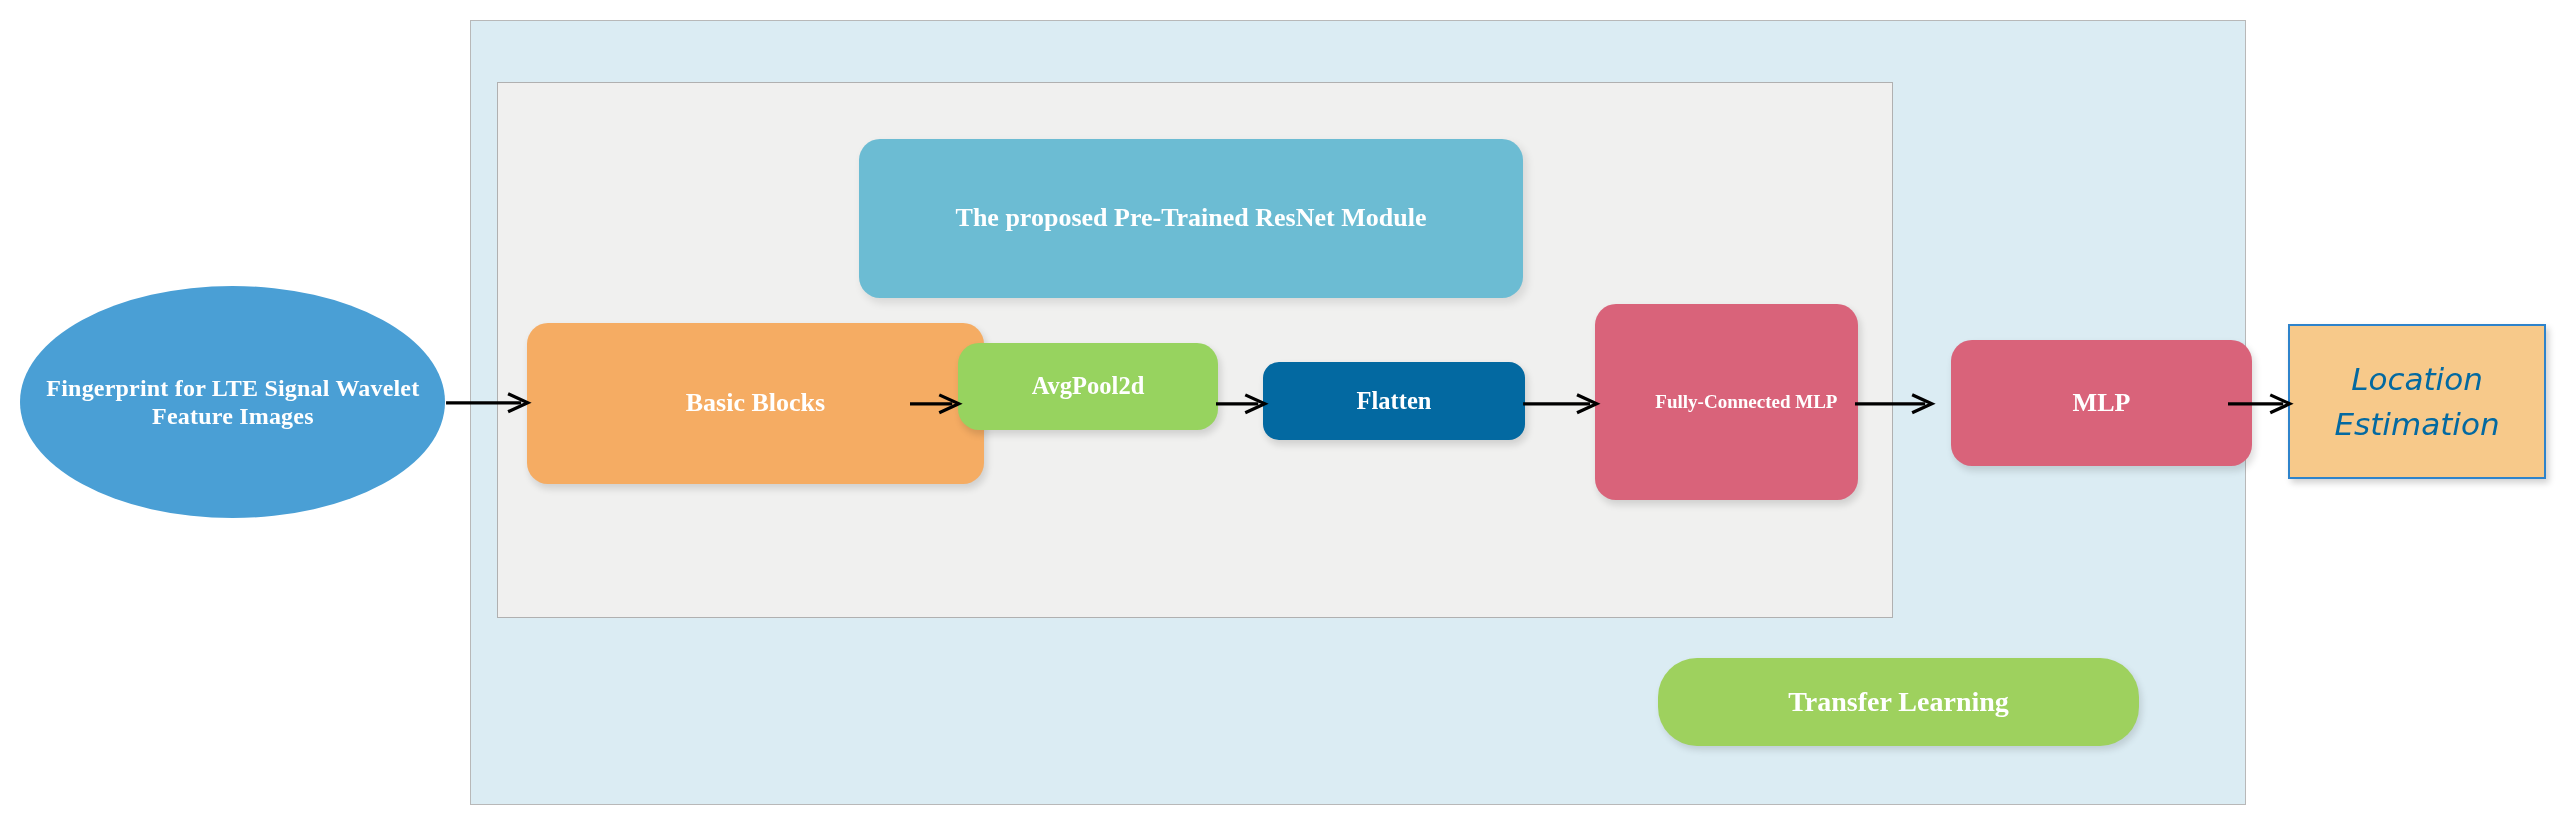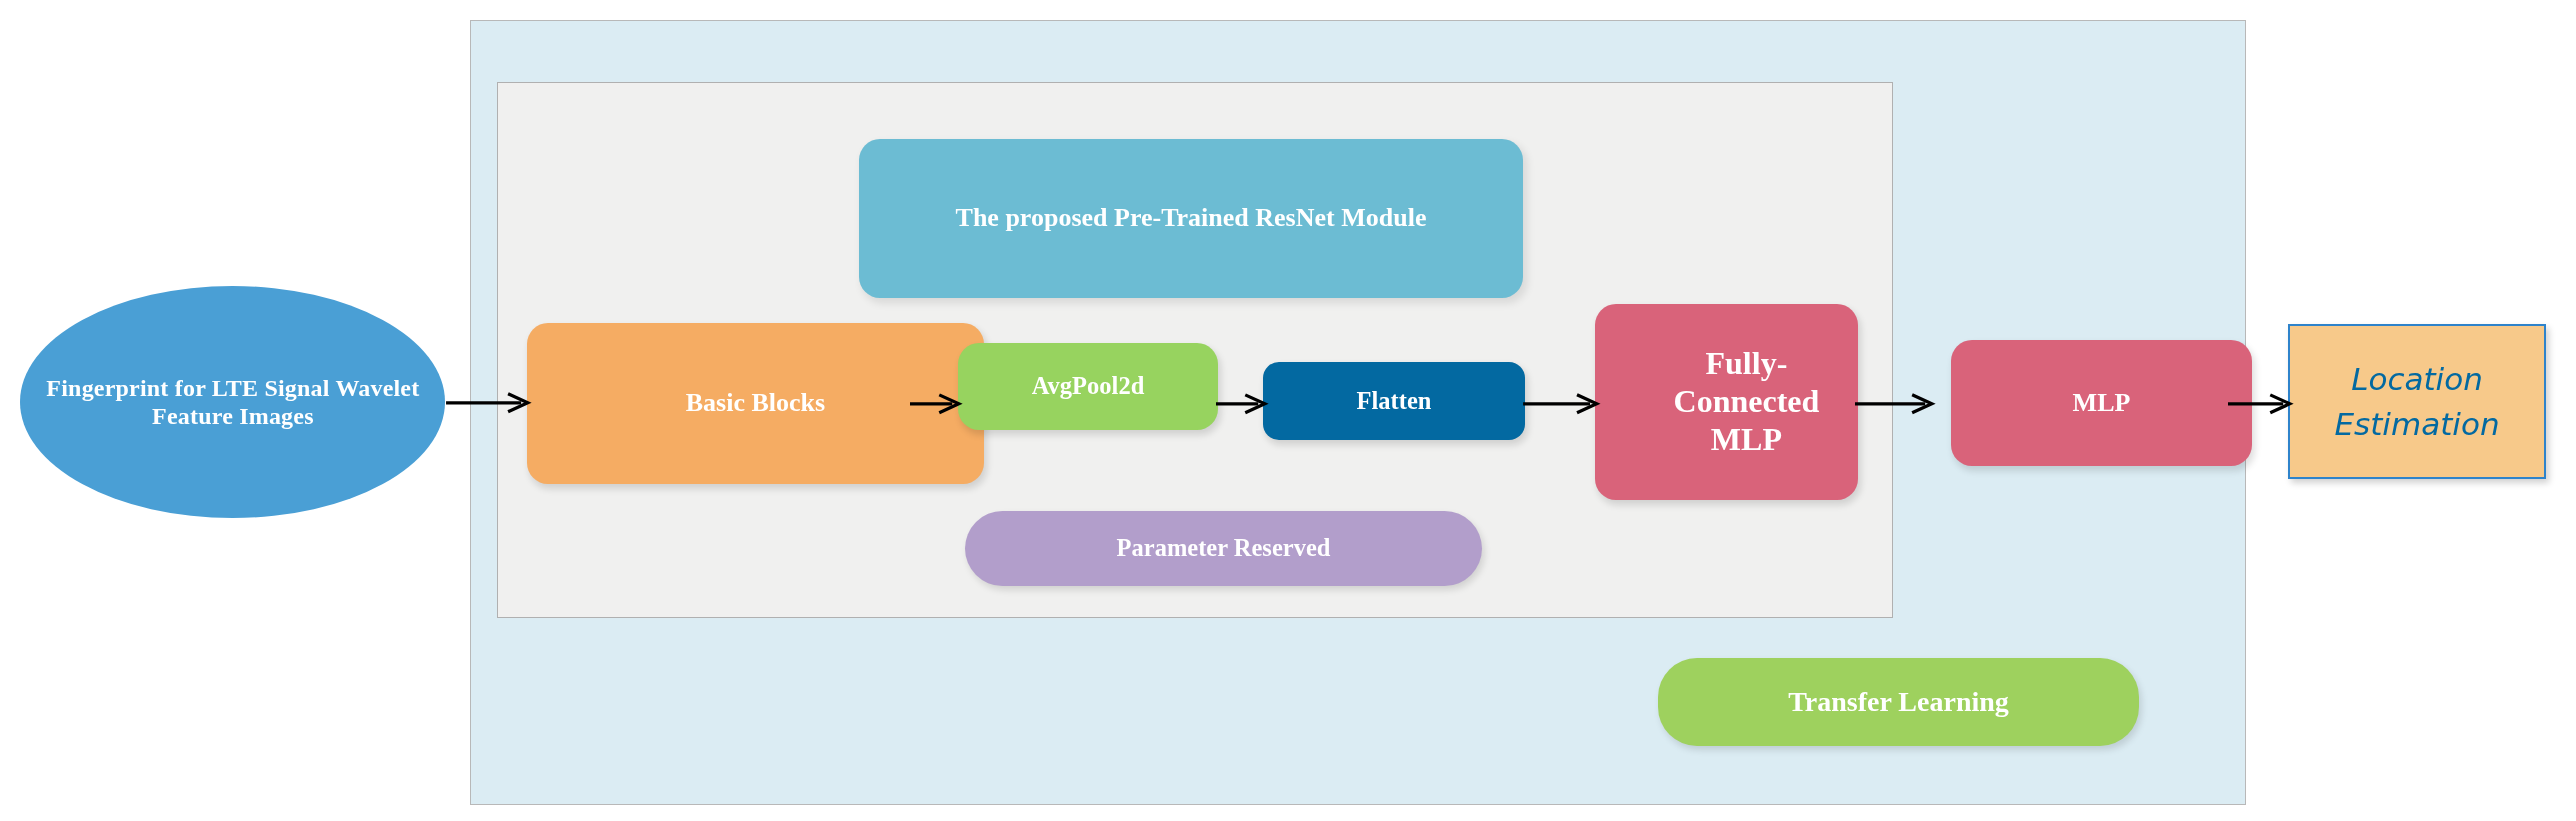--- a/index.html
+++ b/index.html
@@ -88,21 +88,21 @@
   }
   #node-flatten {
     left: 1263px; top: 362px; width: 262px; height: 78px;
     background: #0369a1;
     font-size: 24.5px;
     border-radius: 16px;
   }
   #node-fc-mlp {
     left: 1595px; top: 304px; width: 263px; height: 196px;
     background: #d9637a;
-    font-size: 32px;
+    font-size: 19px;
     padding-left: 48px;
   }
   #node-mlp {
     left: 1930px; top: 340px; width: 301px; height: 126px;
     background: #d9637a;
     font-size: 26px;
     margin-left: 21px;
   }
   #node-param-reserved {
     left: 965px; top: 511px; width: 517px; height: 75px;
@@ -157,21 +157,20 @@
   <div id="node-basic-blocks" class="node rounded-node shadow-soft">Basic Blocks</div>
 
   <div id="node-avgpool" class="node rounded-node shadow-soft">AvgPool2d</div>
 
   <div id="node-flatten" class="node shadow-soft">Flatten</div>
 
   <div id="node-fc-mlp" class="node rounded-node shadow-soft">Fully-Connected MLP</div>
 
   <div id="node-mlp" class="node rounded-node shadow-soft">MLP</div>
 
-  <div id="node-param-reserved" class="node pill-node shadow-soft">Parameter Reserved</div>
 
   <div id="node-transfer-learning" class="node pill-node shadow-soft">Transfer Learning</div>
 
   <div id="node-location-estimation">Location Estimation</div>
 
   <div class="arrow" style="left:446px; top:393px; width:85px;">
     <svg width="85" height="19.6" viewBox="0 0 104 24">
       <line x1="0" y1="12" x2="92" y2="12" stroke="#000" stroke-width="4"></line>
       <polyline points="76,1 100,12 76,23" fill="none" stroke="#000" stroke-width="4"></polyline>
     </svg>

